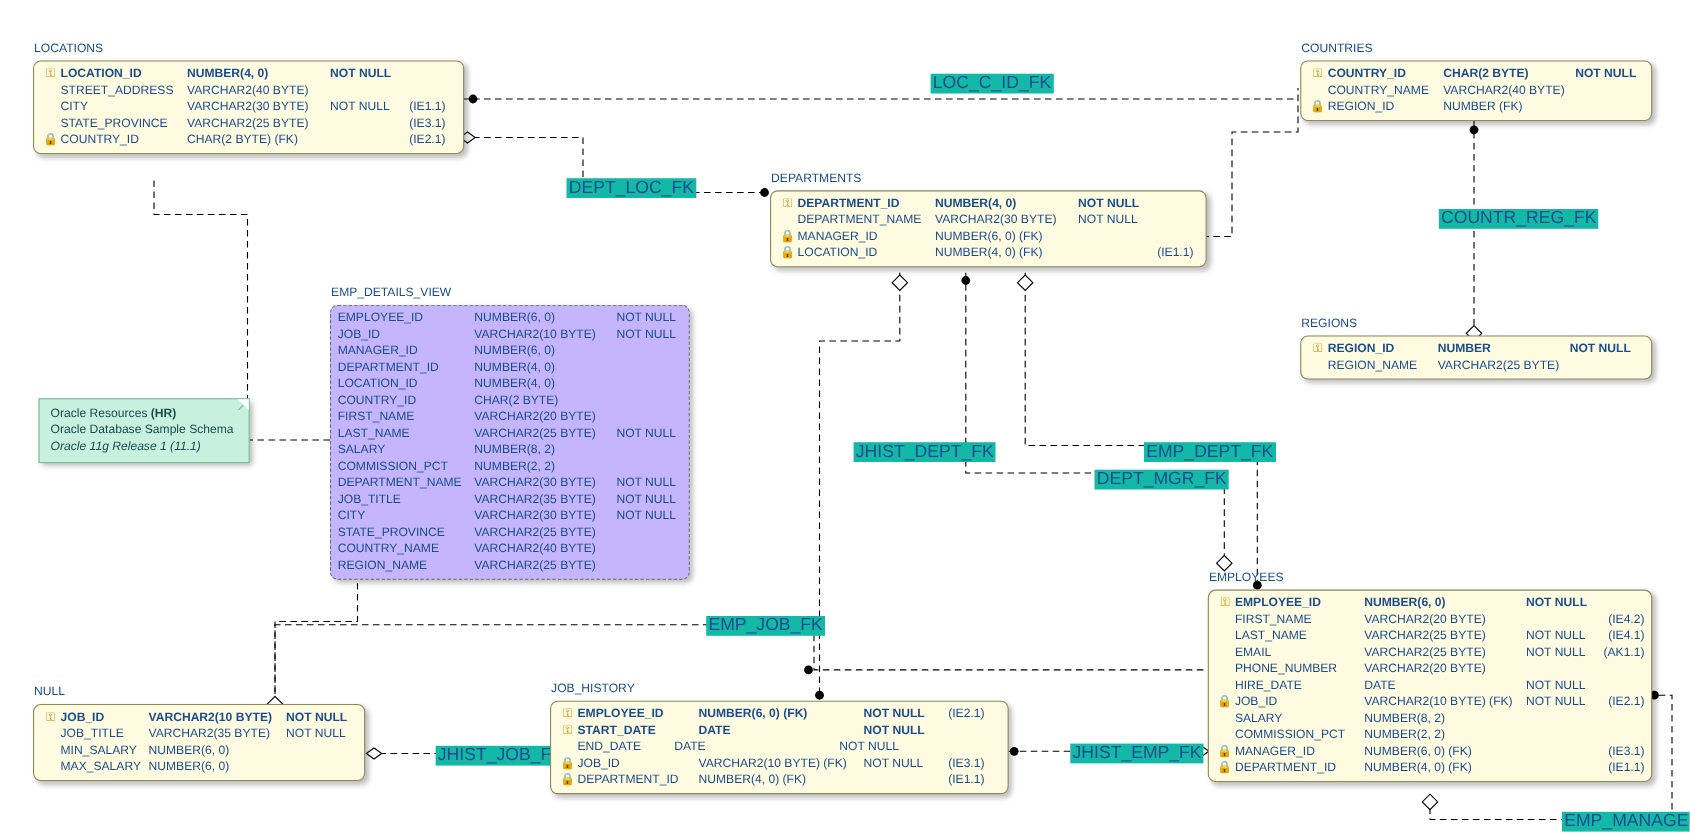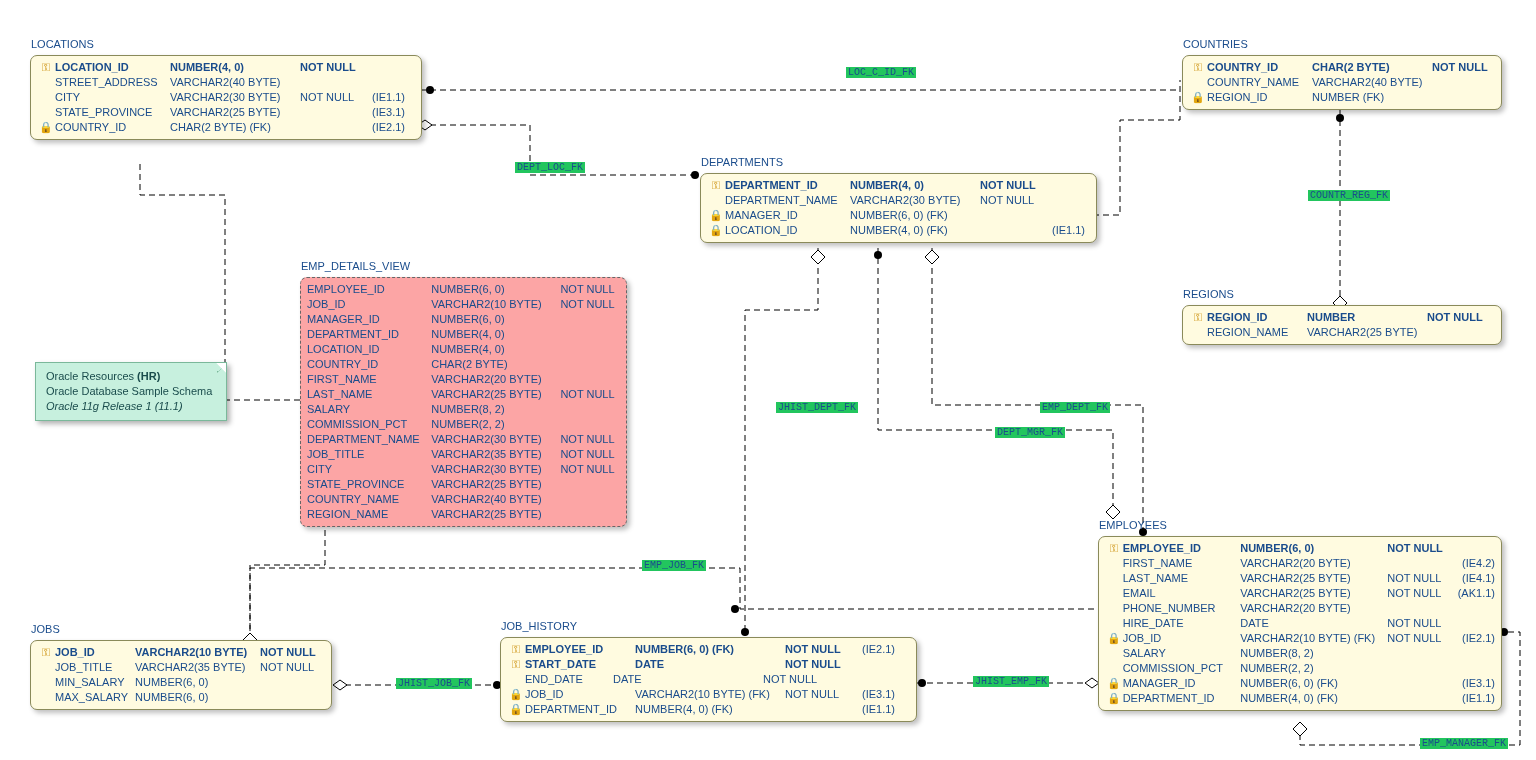--- a/index.html
+++ b/index.html
@@ -13,21 +13,21 @@
     position: relative;
   }
   .entity {
     position: absolute;
     border: 1px solid #8a8a5a;
     background: #fffbe0;
     border-radius: 7px;
     box-shadow: 3px 3px 5px rgba(0,0,0,0.25);
   }
   .entity.view {
-    background: #fca5a5;
+    background: #c4b5fd;
     border: 1.5px dashed #666;
   }
   .entity-title {
     position: absolute;
     top: -18px;
     left: 0;
     color: #1a4c8c;
     font-size: 11px;
     white-space: nowrap;
   }
@@ -78,25 +78,24 @@
     position: absolute;
     top: 0; right: 0;
     width: 10px; height: 10px;
     background: linear-gradient(135deg, #c7f0de 50%, #7ab89a 50%, #c7f0de 60%);
     clip-path: polygon(0 0, 100% 100%, 0 100%);
   }
 
   .fklabel {
     position: absolute;
     color: #1a4c8c;
-    font-size: 10px;
-    background: #22c55e;
+    font-size: 16px;
+    background: #14b8a6;
     padding: 0 2px;
     white-space: nowrap;
-    font-family: Liberation Mono, monospace;
   }
 
   svg.connector {
     position: absolute;
     top: 0; left: 0;
     width: 1536px;
     height: 760px;
     pointer-events: none;
   }
   .dash { stroke: #000; stroke-width: 1; stroke-dasharray: 6 4; fill: none; }
@@ -408,21 +407,21 @@
         <span class="ico lock">🔒</span>
         <span class="colname" style="width:110px">DEPARTMENT_ID</span>
         <span class="coltype" style="width:150px">NUMBER(4, 0) (FK)</span>
         <span class="colnull" style="width:65px"></span>
         <span class="colidx" style="width:45px">(IE1.1)</span>
       </div>
     </div>
 </div>
 
 <div class="entity" style="left:30px;top:640px;width:300px">
-  <div class="entity-title">JOBS</div>
+  <div class="entity-title">NULL</div>
   <div class="entity-body" id="ent-jobs">
       <div class="row">
         <span class="ico key">⚿</span>
         <span class="colname bold" style="width:80px">JOB_ID</span>
         <span class="coltype bold" style="width:125px">VARCHAR2(10 BYTE)</span>
         <span class="colnull bold" style="width:60px">NOT NULL</span>
       </div>
       <div class="row">
         <span class="ico"></span>
         <span class="colname" style="width:80px">JOB_TITLE</span>

